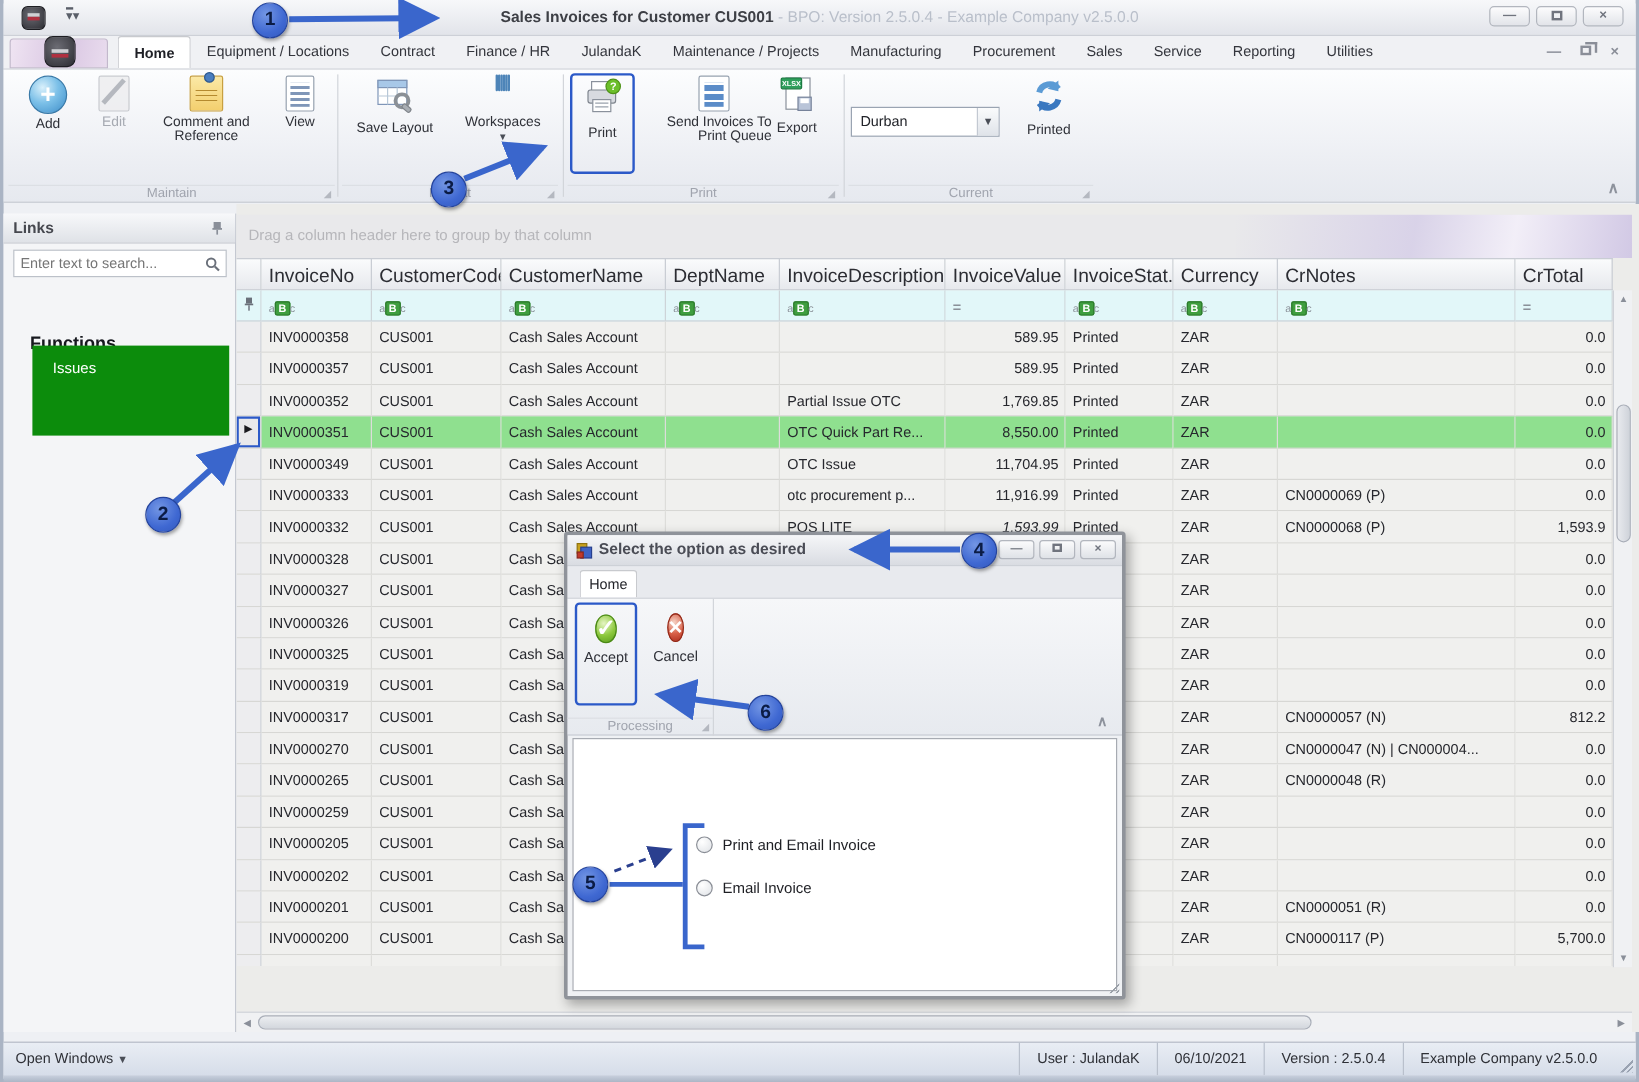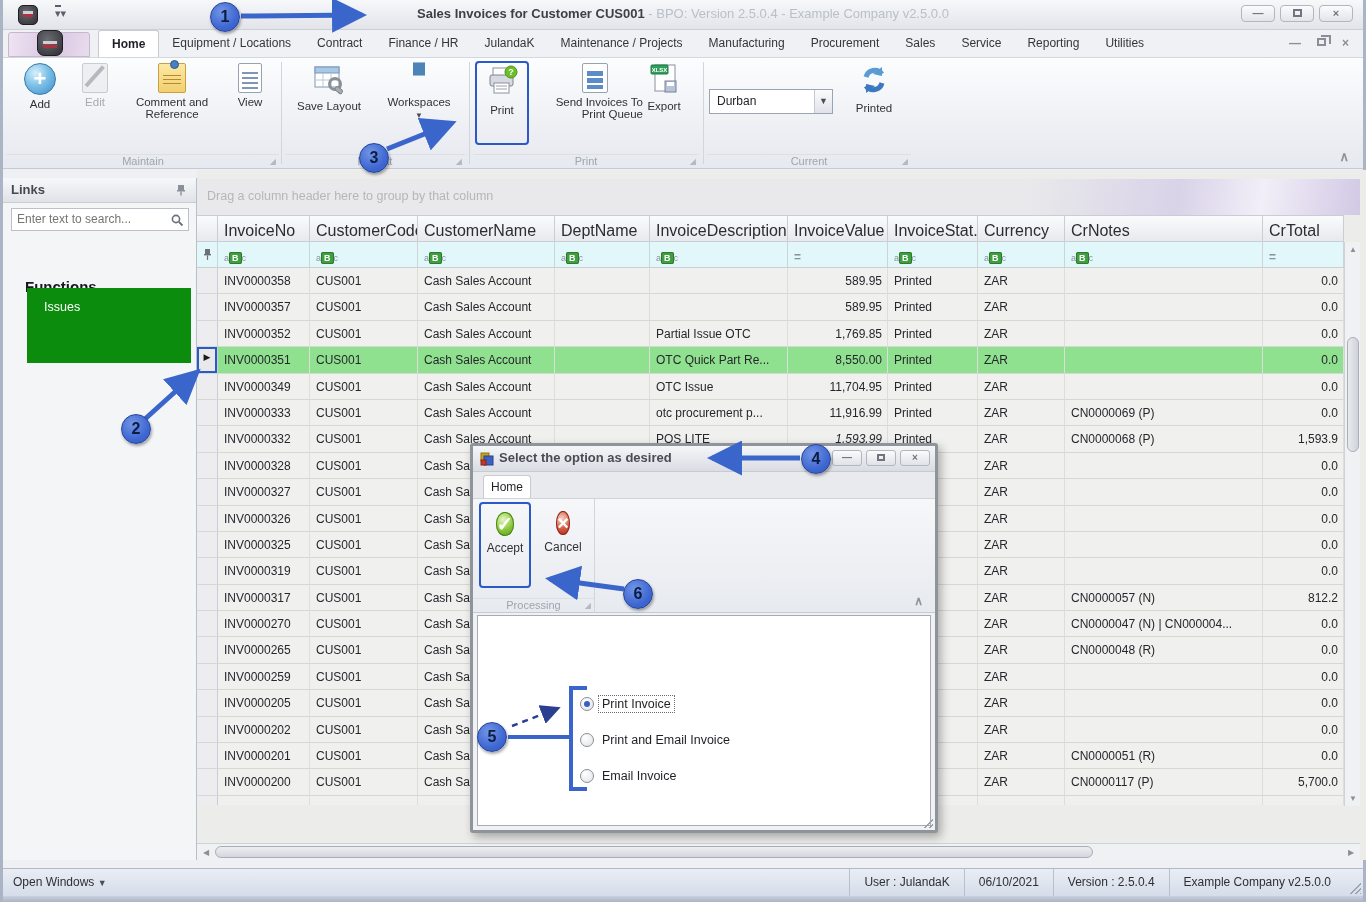--- a/index.html
+++ b/index.html
@@ -685,24 +685,20 @@
           <span class="circle-icon cancel-c">×</span>
           <span>Cancel</span>
         </div>
         <div class="glabel"><span>Processing</span><span class="corner">◢</span></div>
       </div>
       <div id="dlg-collapse">∧</div>
     </div>
     <div id="dlg-content">
       <div id="radio-group">
           <div class="radio-row">
-            <div class="radio checked"></div>
-            <div class="radio-label focus">Print Invoice</div>
-          </div>
-          <div class="radio-row">
             <div class="radio"></div>
             <div class="radio-label">Print and Email Invoice</div>
           </div>
           <div class="radio-row">
             <div class="radio"></div>
             <div class="radio-label">Email Invoice</div>
           </div>
         </div>
     </div>
     <div id="dlg-grip"></div>

